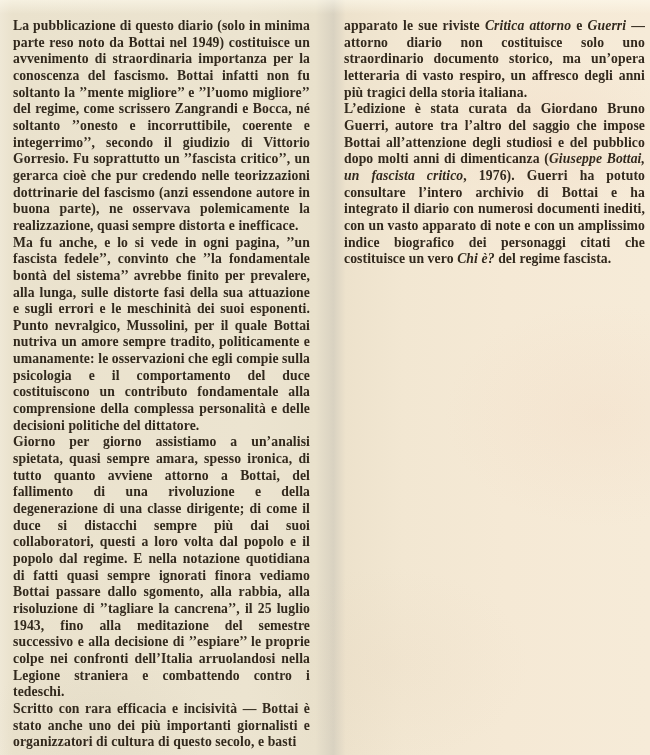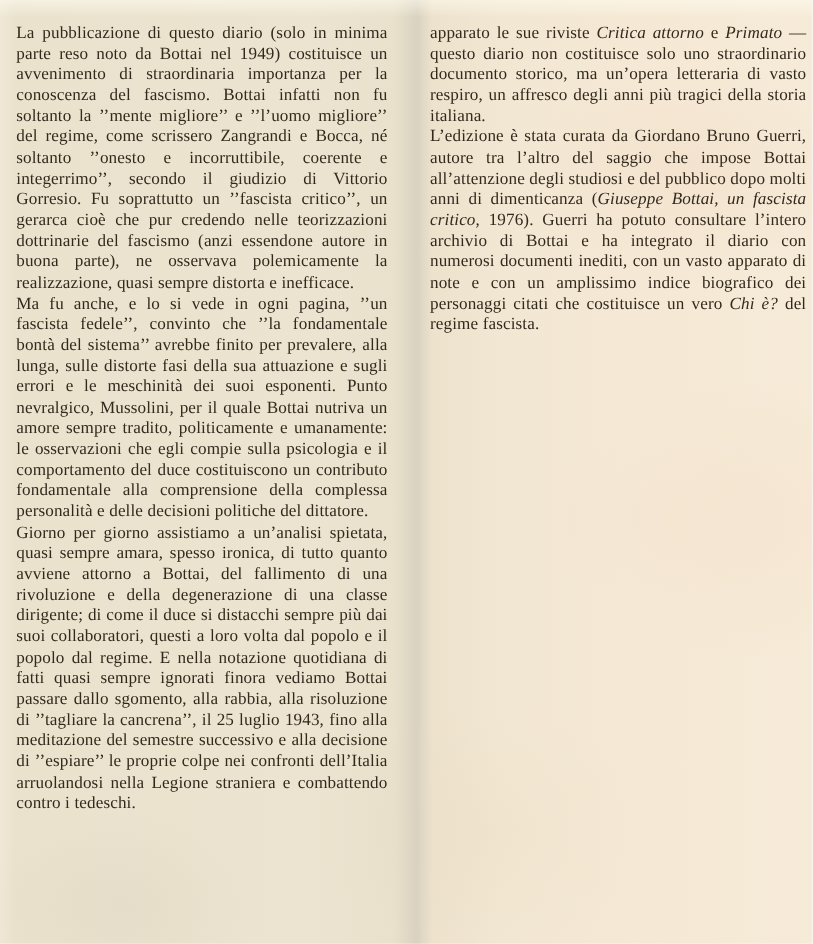--- a/index.html
+++ b/index.html
@@ -29,20 +29,21 @@
     background:
       radial-gradient(180px 120px at 85% 18%, rgba(233,195,170,0.18), rgba(233,195,170,0) 70%),
       radial-gradient(220px 160px at 92% 55%, rgba(236,200,175,0.15), rgba(236,200,175,0) 70%),
       radial-gradient(200px 140px at 60% 88%, rgba(226,205,180,0.12), rgba(226,205,180,0) 70%),
       radial-gradient(160px 110px at 15% 96%, rgba(180,170,150,0.10), rgba(180,170,150,0) 70%);
     pointer-events: none;
   }
   .column {
     position: absolute;
     top: 18px;
+    font-weight: bold;
   }
   .column-left  { left: 13px;  width: 297px; }
   .column-right { left: 344px; width: 301px; }
   p.para {
     margin: 0;
     padding: 0;
     font-size: 13.7px;
     line-height: 16.65px;
     text-align: justify;
     color: #32291d;
@@ -52,18 +53,19 @@
 </style>
 </head>
 <body>
 
 <div class="page">
   <div class="texture"></div>
   <div class="column column-left">
       <p class="para" style="color: rgb(50, 41, 29);"><span>La pubblicazione di questo diario (solo in minima parte reso noto da Bottai nel 1949) costituisce un avvenimento di straordinaria importanza per la conoscenza del fascismo. Bottai infatti non fu soltanto la ’’mente migliore’’ e ’’l’uomo migliore’’ del regime, come scrissero Zangrandi e Bocca, né soltanto ’’onesto e incorruttibile, coerente e integerrimo’’, secondo il giudizio di Vittorio Gorresio. Fu soprattutto un ’’fascista critico’’, un gerarca cioè che pur credendo nelle teorizzazioni dottrinarie del fascismo (anzi essendone autore in buona parte), ne osservava polemicamente la realizzazione, quasi sempre distorta e inefficace.</span></p>
       <p class="para" style="color: rgb(50, 41, 29);"><span>Ma fu anche, e lo si vede in ogni pagina, ’’un fascista fedele’’, convinto che ’’la fondamentale bontà del sistema’’ avrebbe finito per prevalere, alla lunga, sulle distorte fasi della sua attuazione e sugli errori e le meschinità dei suoi esponenti. Punto nevralgico, Mussolini, per il quale Bottai nutriva un amore sempre tradito, politicamente e umanamente: le osservazioni che egli compie sulla psicologia e il comportamento del duce costituiscono un contributo fondamentale alla comprensione della complessa personalità e delle decisioni politiche del dittatore.</span></p>
       <p class="para" style="color: rgb(50, 41, 29);"><span>Giorno per giorno assistiamo a un’analisi spietata, quasi sempre amara, spesso ironica, di tutto quanto avviene attorno a Bottai, del fallimento di una rivoluzione e della degenerazione di una classe dirigente; di come il duce si distacchi sempre più dai suoi collaboratori, questi a loro volta dal popolo e il popolo dal regime. E nella notazione quotidiana di fatti quasi sempre ignorati finora vediamo Bottai passare dallo sgomento, alla rabbia, alla risoluzione di ’’tagliare la cancrena’’, il 25 luglio 1943, fino alla meditazione del semestre successivo e alla decisione di ’’espiare’’ le proprie colpe nei confronti dell’Italia arruolandosi nella Legione straniera e combattendo contro i tedeschi.</span></p>
+      <p class="para" style="color: rgb(50, 41, 29);"><span>Scritto con rara efficacia e incisività — Bottai è stato anche uno dei più importanti giornalisti e organizzatori di cultura di questo secolo, e basti</span></p>
     </div>
   <div class="column column-right">
-      <p class="para" style="color: rgb(50, 41, 29);"><span>apparato le sue riviste </span><i>Critica attorno</i><span> e </span><i>Primato</i><span> — questo diario non costituisce solo uno straordinario documento storico, ma un’opera letteraria di vasto respiro, un affresco degli anni più tragici della storia italiana.</span></p>
+      <p class="para" style="color: rgb(50, 41, 29);"><span>apparato le sue riviste </span><i>Critica attorno</i><span> e </span><i>Guerri</i><span> — attorno diario non costituisce solo uno straordinario documento storico, ma un’opera letteraria di vasto respiro, un affresco degli anni più tragici della storia italiana.</span></p>
       <p class="para" style="color: rgb(50, 41, 29);"><span>L’edizione è stata curata da Giordano Bruno Guerri, autore tra l’altro del saggio che impose Bottai all’attenzione degli studiosi e del pubblico dopo molti anni di dimenticanza (</span><i>Giuseppe Bottai, un fascista critico</i><span>, 1976). Guerri ha potuto consultare l’intero archivio di Bottai e ha integrato il diario con numerosi documenti inediti, con un vasto apparato di note e con un amplissimo indice biografico dei personaggi citati che costituisce un vero </span><i>Chi è?</i><span> del regime fascista.</span></p>
     </div>
 </div>
 
 </body></html>

